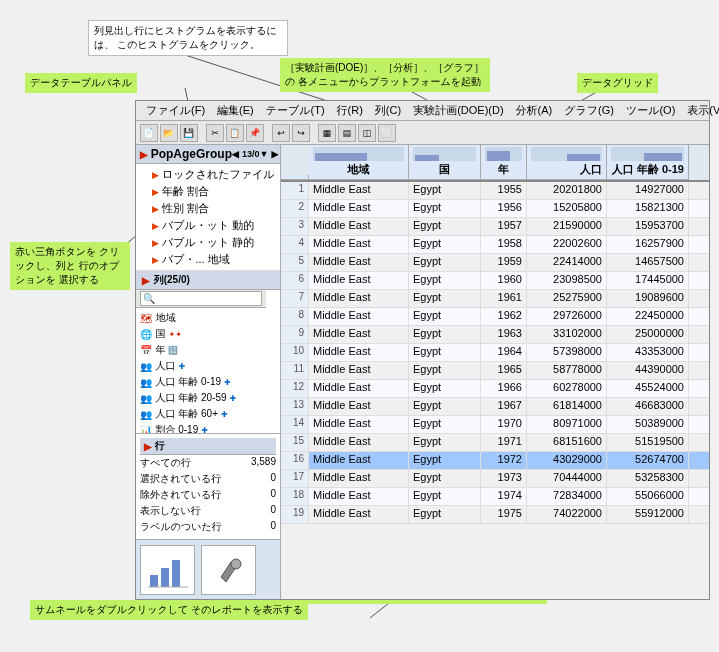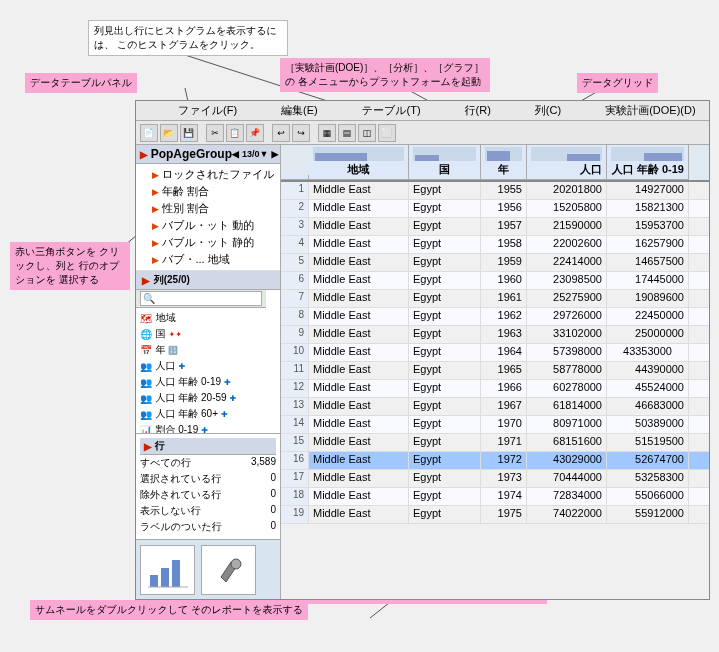--- a/index.html
+++ b/index.html
@@ -23,21 +23,20 @@
       align-items: center;
       height: 20px;
       padding: 0 4px;
       font-size: 11px;
     }
 
     .menu-item {
       padding: 2px 6px;
       cursor: pointer;
       white-space: nowrap;
-      margin-left: 32px;
     }
 
     .toolbar {
       background: #e8e8e8;
       border-bottom: 1px solid #aaa;
       height: 24px;
       display: flex;
       align-items: center;
       padding: 2px 4px;
       gap: 2px;
@@ -209,21 +208,21 @@
       border: 1px solid #aaa;
       font-size: 10px;
       padding: 1px 2px;
     }
 
     
     .annot {
       position: absolute;
       font-size: 10px;
       line-height: 1.4;
-      background: #f9a8d4;
+      background: #bef264;
       padding: 3px 5px;
       border: none;
     }
 
     svg.arrows {
       position: absolute;
       top: 0; left: 0;
       width: 719px; height: 652px;
       pointer-events: none;
     }
@@ -562,21 +561,21 @@
     <div class="grid-cell cell-num" style="width:46px;">1963</div>
     <div class="grid-cell cell-num" style="width:80px;">33102000</div>
     <div class="grid-cell cell-num" style="width:82px;">25000000</div>
   </div>
           <div class="grid-row">
     <div class="grid-cell row-num-cell">10</div>
     <div class="grid-cell" style="width:100px;">Middle East</div>
     <div class="grid-cell" style="width:72px;">Egypt</div>
     <div class="grid-cell cell-num" style="width:46px;">1964</div>
     <div class="grid-cell cell-num" style="width:80px;">57398000</div>
-    <div class="grid-cell cell-num" style="width:82px;text-align:center;">43353000</div>
+    <div class="grid-cell cell-num" style="width:82px;">43353000</div>
   </div>
           <div class="grid-row">
     <div class="grid-cell row-num-cell">11</div>
     <div class="grid-cell" style="width:100px;">Middle East</div>
     <div class="grid-cell" style="width:72px;">Egypt</div>
     <div class="grid-cell cell-num" style="width:46px;">1965</div>
     <div class="grid-cell cell-num" style="width:80px;">58778000</div>
     <div class="grid-cell cell-num" style="width:82px;">44390000</div>
   </div>
           <div class="grid-row">

